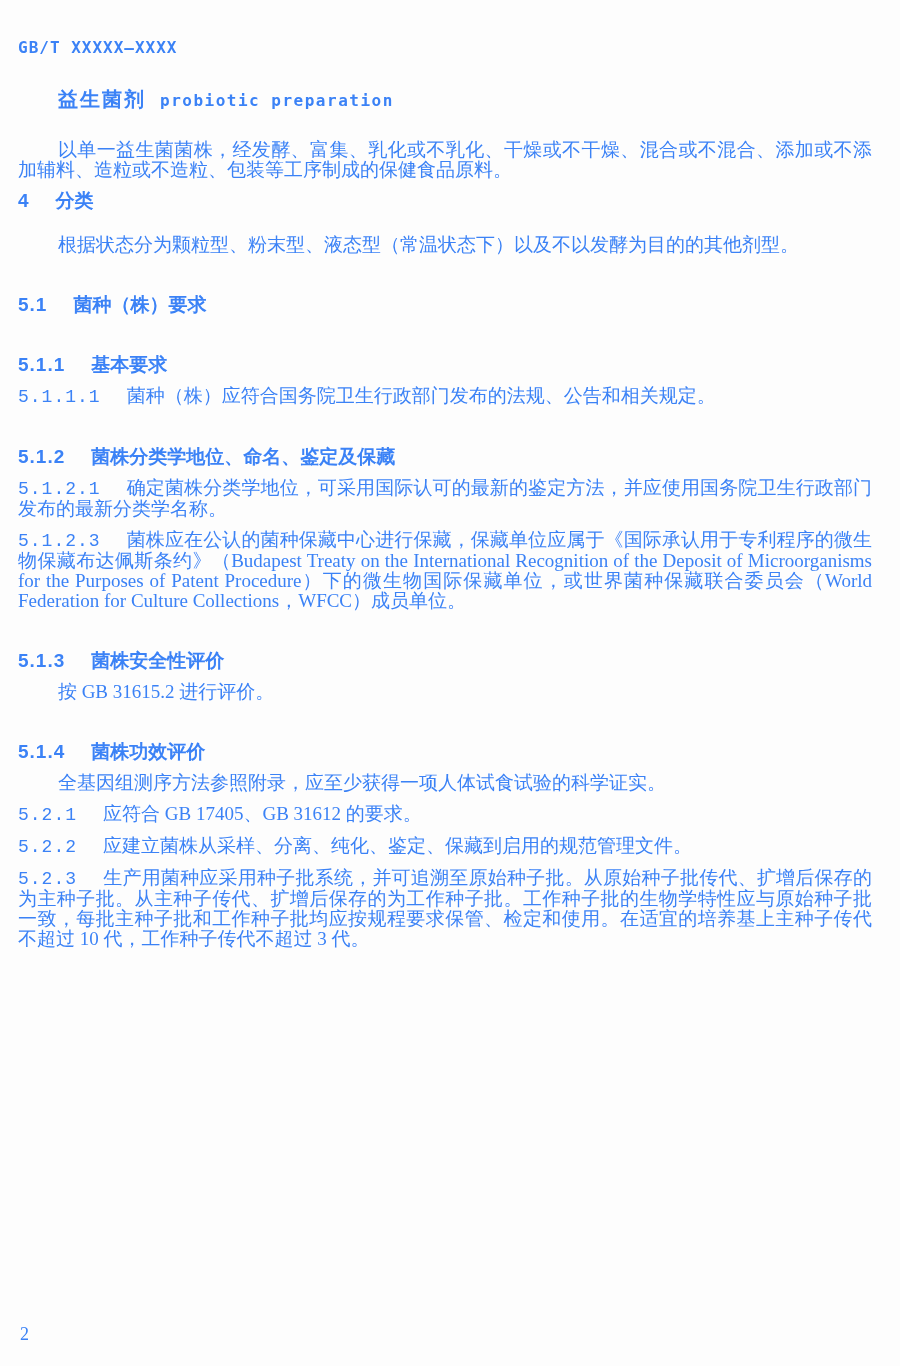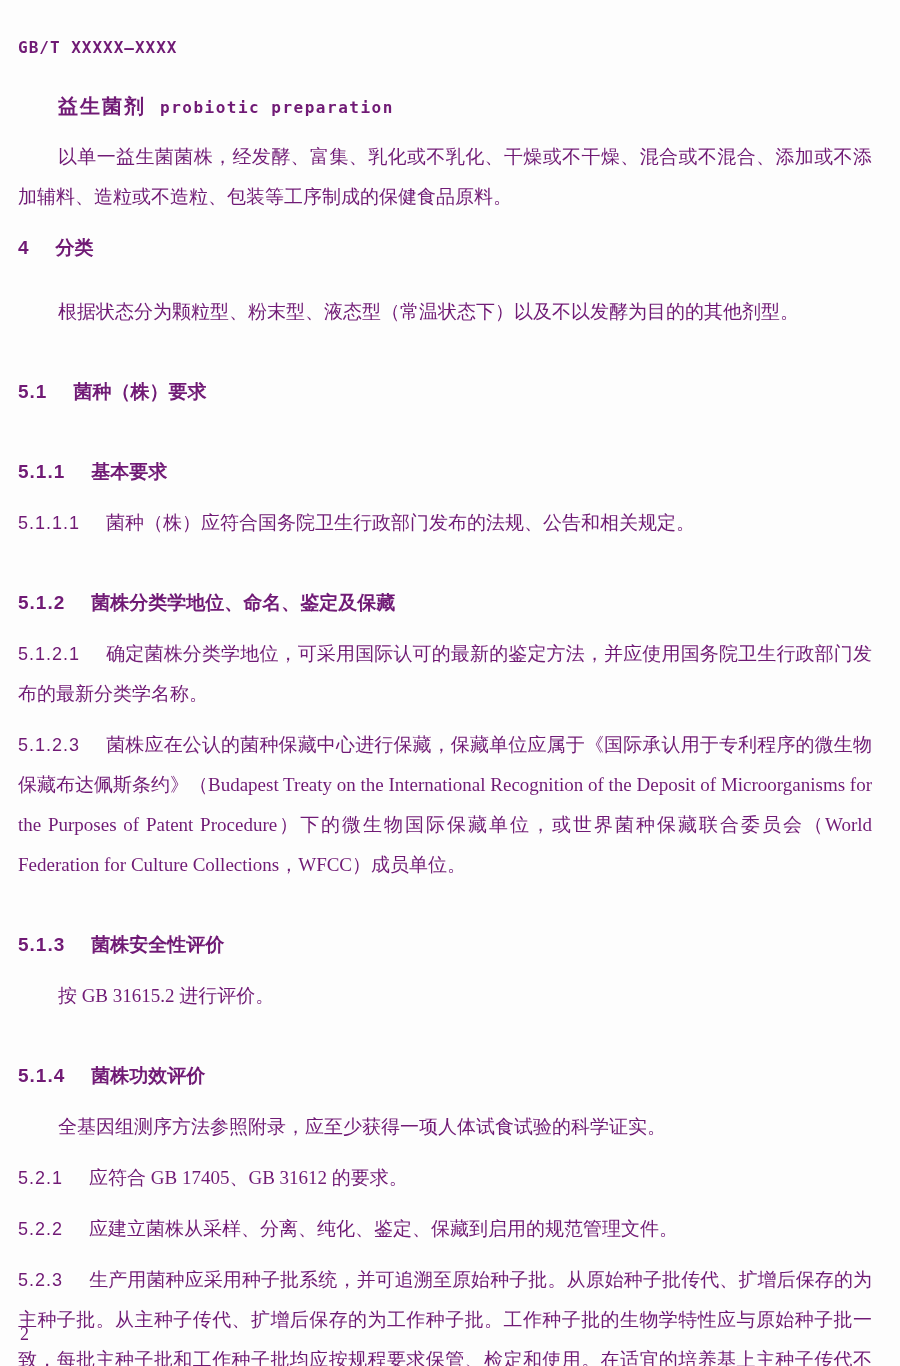--- a/index.html
+++ b/index.html
@@ -3,66 +3,66 @@
 <meta charset="utf-8">
 <style>
   * { margin: 0; padding: 0; box-sizing: border-box; }
   html, body { background: #e8e8e8; }
   .page {
     position: relative;
     width: 900px;
     height: 1366px;
     margin: 0 auto;
     background: #fdfdfd;
-    color: #701a75;
+    color: #3b82f6;
     padding: 36px 28px 0 18px;
     overflow: hidden;
     font-family: "Liberation Serif", "DejaVu Serif", serif;
   }
   .doc-code {
     font-family: "DejaVu Sans Mono", monospace;
     font-size: 16px;
     font-weight: 600;
     letter-spacing: 1px;
     line-height: 24px;
     margin-bottom: 24px;
     white-space: nowrap;
   }
   .term-line {
-    line-height: 44px;
-    margin-bottom: 7px;
+    line-height: 30px;
+    margin-bottom: 24px;
     padding-left: 40px;
   }
   .term-zh {
     font-family: "Liberation Sans", "DejaVu Sans", sans-serif;
     font-weight: bold;
     font-size: 20px;
     letter-spacing: 2px;
   }
   .term-en {
     font-family: "DejaVu Sans Mono", monospace;
     font-size: 16px;
     font-weight: 600;
     letter-spacing: 1.5px;
     margin-left: 14px;
   }
   .block {
     font-size: 19px;
-    line-height: 40px;
+    line-height: 20px;
     margin-bottom: 11px;
   }
   .para {
     text-align: justify;
     text-indent: 2.1em;
   }
   .clause {
     text-align: justify;
   }
   .clause-num {
-    font-family: Liberation Sans, sans-serif;
+    font-family: Liberation Mono, monospace;
     font-size: 18px;
     letter-spacing: 1px;
     margin-right: 26px;
     white-space: nowrap;
   }
   .heading {
     font-family: "Liberation Sans", "DejaVu Sans", sans-serif;
     font-weight: bold;
     font-size: 19px;
     margin-top: 40px;

